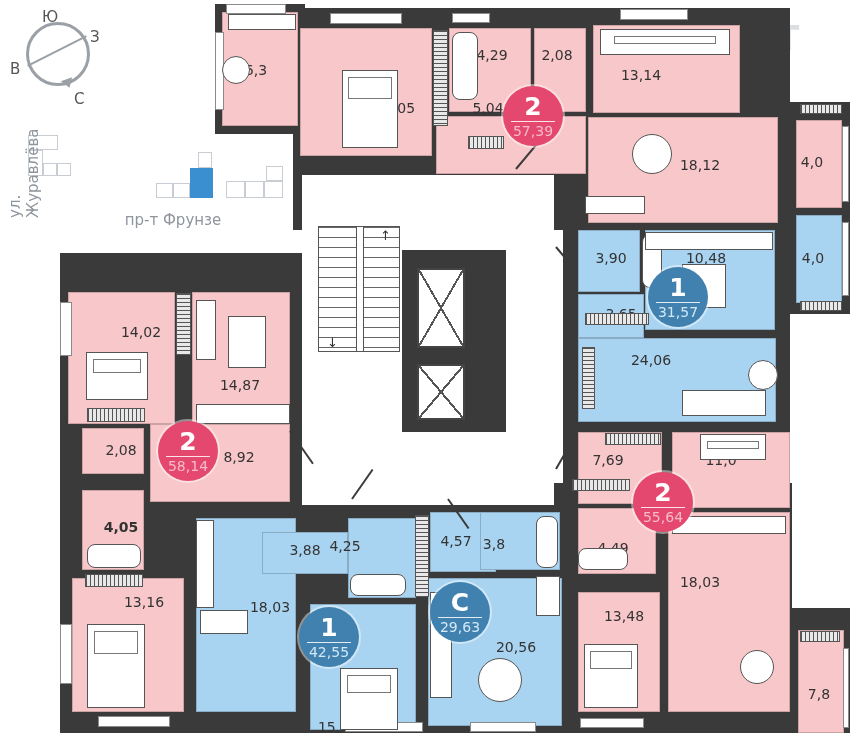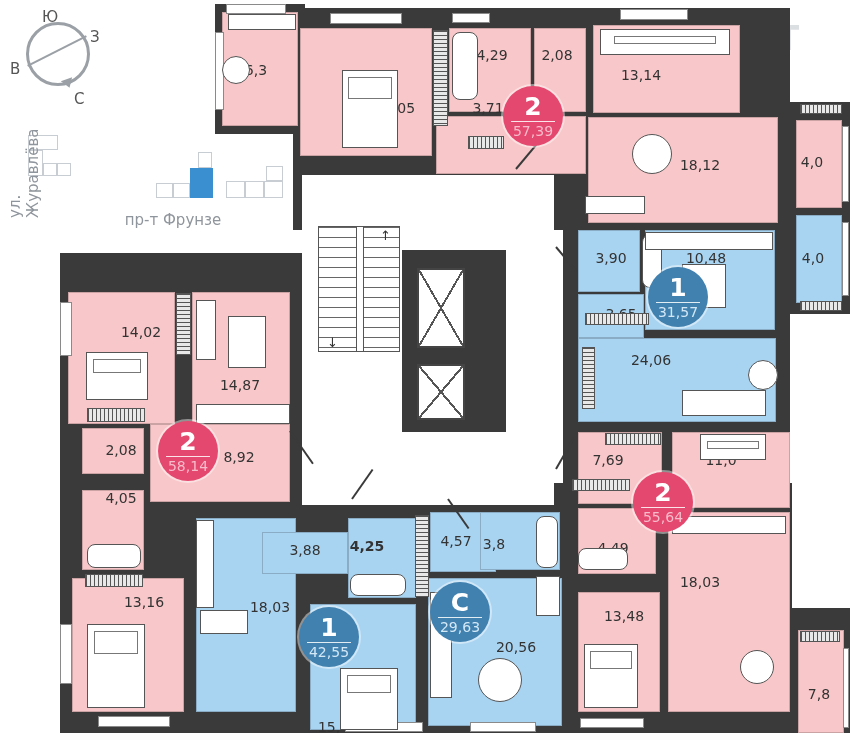--- a/index.html
+++ b/index.html
@@ -115,21 +115,21 @@
       <div class="lift" style="left: 417px; top: 364px; width: 48px; height: 56px;"></div>
       <div class="room pink" style="left: 222px; top: 12px; width: 76px; height: 114px;"></div>
       <span class="rlabel" style="left: 256px; top: 70px;">6,3</span>
       <div class="room pink" style="left: 300px; top: 28px; width: 132px; height: 128px;"></div>
       <span class="rlabel" style="left: 395px; top: 108px;">16,05</span>
       <div class="room pink" style="left: 449px; top: 28px; width: 82px; height: 84px;"></div>
       <span class="rlabel" style="left: 492px; top: 55px;">4,29</span>
       <div class="room pink" style="left: 534px; top: 28px; width: 52px; height: 84px;"></div>
       <span class="rlabel" style="left: 557px; top: 55px;">2,08</span>
       <div class="room pink" style="left: 436px; top: 116px; width: 150px; height: 58px;"></div>
-      <span class="rlabel" style="left: 488px; top: 108px;">3,71</span>
+      <span class="rlabel" style="left: 488px; top: 108px;">5,04</span>
       <div class="room pink" style="left: 593px; top: 25px; width: 147px; height: 88px;"></div>
       <span class="rlabel" style="left: 641px; top: 75px;">13,14</span>
       <div class="room pink" style="left: 588px; top: 117px; width: 190px; height: 106px;"></div>
       <span class="rlabel" style="left: 700px; top: 165px; text-align: center;">18,12</span>
       <div class="room pink" style="left: 796px; top: 120px; width: 46px; height: 88px;"></div>
       <span class="rlabel" style="left: 812px; top: 162px;">4,0</span>
       <div class="room blue" style="left: 796px; top: 215px; width: 46px; height: 88px;"></div>
       <span class="rlabel" style="left: 813px; top: 258px;">4,0</span>
       <div class="room blue" style="left: 578px; top: 230px; width: 62px; height: 62px;"></div>
       <span class="rlabel" style="left: 611px; top: 258px;">3,90</span>
@@ -141,29 +141,29 @@
       <span class="rlabel" style="left: 651px; top: 360px;">24,06</span>
       <div class="room pink" style="left: 68px; top: 292px; width: 107px; height: 132px;"></div>
       <span class="rlabel" style="left: 141px; top: 332px;">14,02</span>
       <div class="room pink" style="left: 192px; top: 292px; width: 98px; height: 134px;"></div>
       <span class="rlabel" style="left: 240px; top: 385px;">14,87</span>
       <div class="room pink" style="left: 82px; top: 428px; width: 62px; height: 46px;"></div>
       <span class="rlabel" style="left: 121px; top: 450px;">2,08</span>
       <div class="room pink" style="left: 150px; top: 424px; width: 140px; height: 78px;"></div>
       <span class="rlabel" style="left: 239px; top: 457px;">8,92</span>
       <div class="room pink" style="left: 82px; top: 490px; width: 62px; height: 80px;"></div>
-      <span class="rlabel" style="left: 121px; top: 498px;">4,05</span>
+      <span class="rlabel" style="left: 121px; top: 527px; font-weight: bold;">4,05</span>
       <div class="room pink" style="left: 72px; top: 578px; width: 112px; height: 134px;"></div>
       <span class="rlabel" style="left: 124px; top: 602px; margin-left: 20px;">13,16</span>
       <div class="room blue" style="left: 196px; top: 518px; width: 100px; height: 194px;"></div>
       <span class="rlabel" style="left: 270px; top: 607px;">18,03</span>
       <div class="room blue" style="left: 262px; top: 532px; width: 86px; height: 42px;"></div>
       <span class="rlabel" style="left: 305px; top: 550px;">3,88</span>
       <div class="room blue" style="left: 348px; top: 518px; width: 68px; height: 80px;"></div>
-      <span class="rlabel" style="left: 367px; top: 546px; font-weight: bold;">4,25</span>
+      <span class="rlabel" style="left: 345px; top: 546px;">4,25</span>
       <div class="room blue" style="left: 310px; top: 604px; width: 106px; height: 126px;"></div>
       <span class="rlabel" style="left: 338px; top: 727px;">15,49</span>
       <div class="room blue" style="left: 430px; top: 512px; width: 66px; height: 60px;"></div>
       <span class="rlabel" style="left: 456px; top: 541px;">4,57</span>
       <div class="room blue" style="left: 480px; top: 512px; width: 80px; height: 58px;"></div>
       <span class="rlabel" style="left: 494px; top: 544px;">3,8</span>
       <div class="room blue" style="left: 428px; top: 578px; width: 134px; height: 148px;"></div>
       <span class="rlabel" style="left: 516px; top: 647px;">20,56</span>
       <div class="room pink" style="left: 578px; top: 432px; width: 84px; height: 72px;"></div>
       <span class="rlabel" style="left: 608px; top: 460px;">7,69</span>

